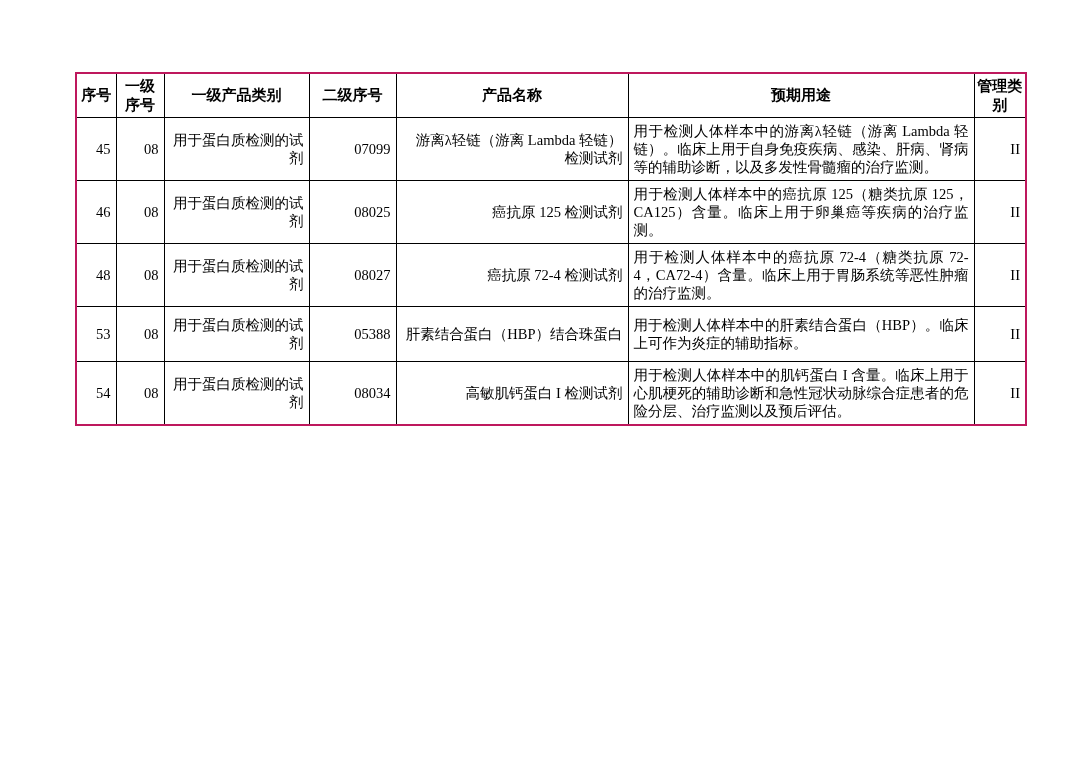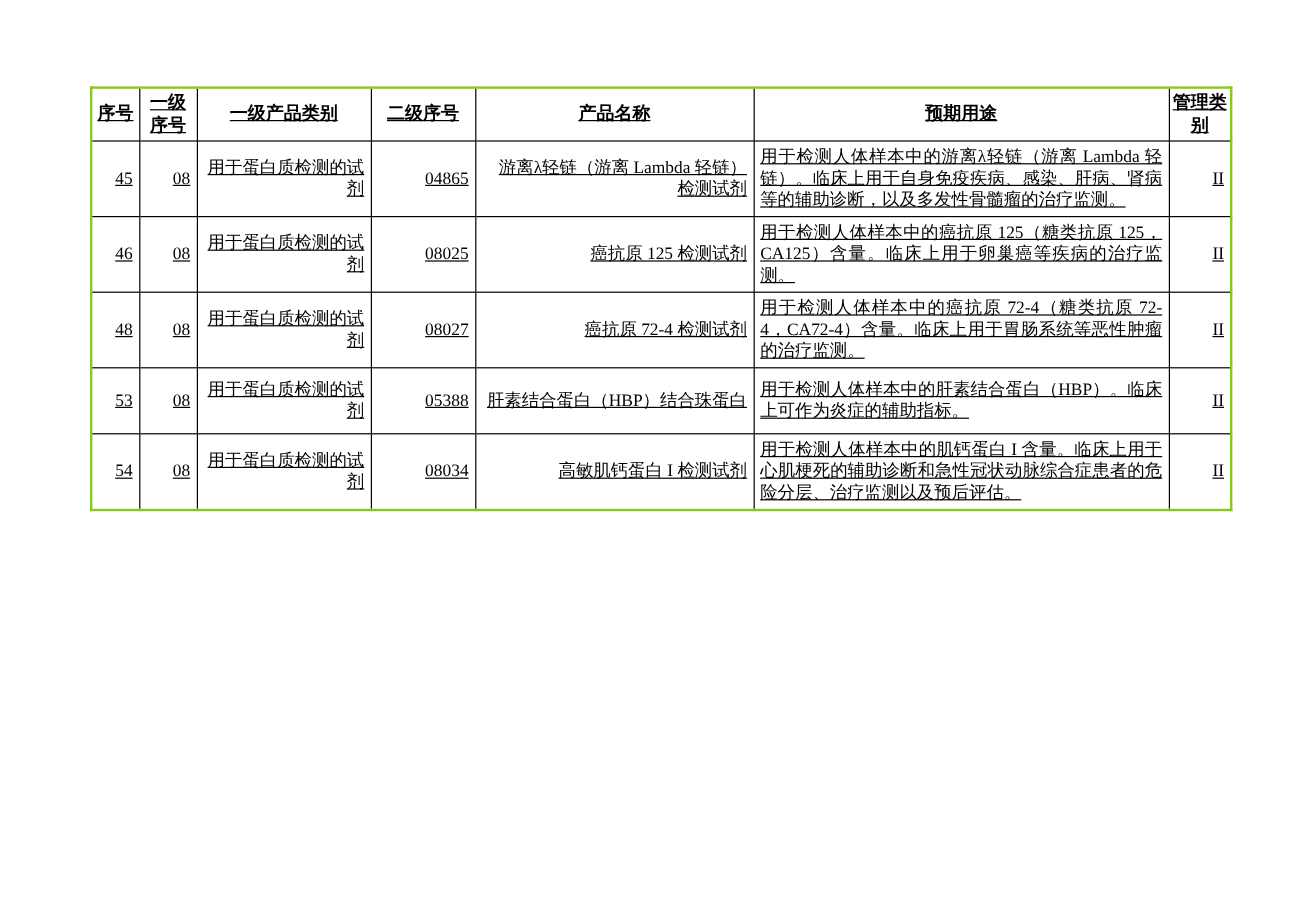--- a/index.html
+++ b/index.html
@@ -16,22 +16,21 @@
     background: #ffffff;
     overflow: hidden;
   }
   table.doc-table {
     position: absolute;
     left: 75px;
     top: 72px;
     width: 950px;
     border-collapse: collapse;
     table-layout: fixed;
-    border: 2px solid #84cc16;
-    text-decoration: underline;
+    border: 2px solid #be185d;
   }
   .doc-table th, .doc-table td {
     border: 1px solid #000000;
     vertical-align: middle;
     padding: 4px 5px;
     font-size: 14.5px;
     line-height: 18px;
     word-break: break-word;
     overflow-wrap: break-word;
   }
@@ -73,21 +72,21 @@
         <th>产品名称</th>
         <th>预期用途</th>
         <th>管理类别</th>
       </tr>
     </thead>
     <tbody id="table-body">
         <tr>
           <td class="c">45</td>
           <td class="c">08</td>
           <td class="l">用于蛋白质检测的试剂</td>
-          <td class="c">04865</td>
+          <td class="c">07099</td>
           <td class="l">游离λ轻链（游离 Lambda 轻链）检测试剂</td>
           <td class="j">用于检测人体样本中的游离λ轻链（游离 Lambda 轻链）。临床上用于自身免疫疾病、感染、肝病、肾病等的辅助诊断，以及多发性骨髓瘤的治疗监测。</td>
           <td class="c">II</td>
         </tr>
         <tr>
           <td class="c">46</td>
           <td class="c">08</td>
           <td class="l">用于蛋白质检测的试剂</td>
           <td class="c">08025</td>
           <td class="l">癌抗原 125 检测试剂</td>

